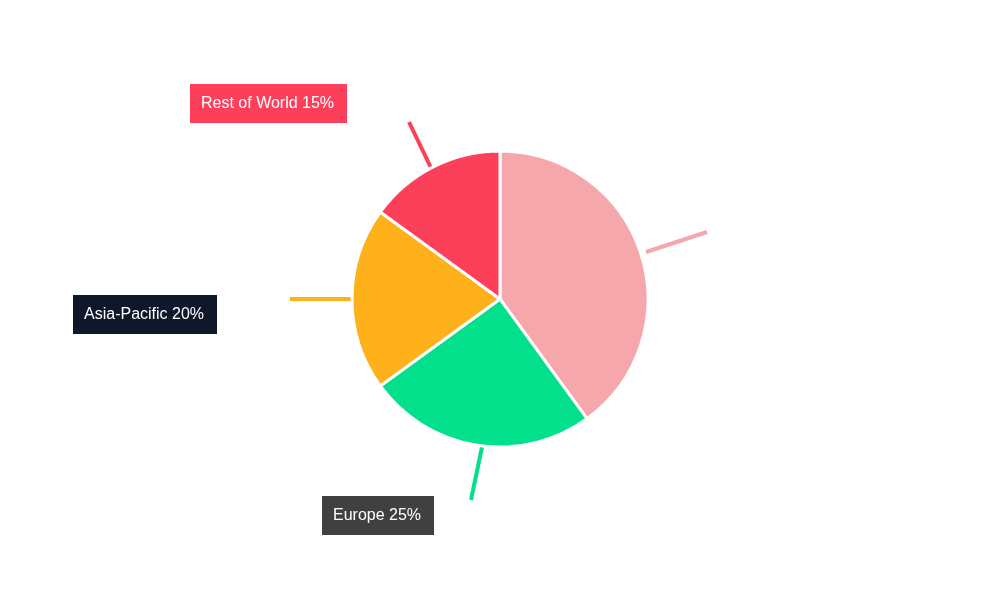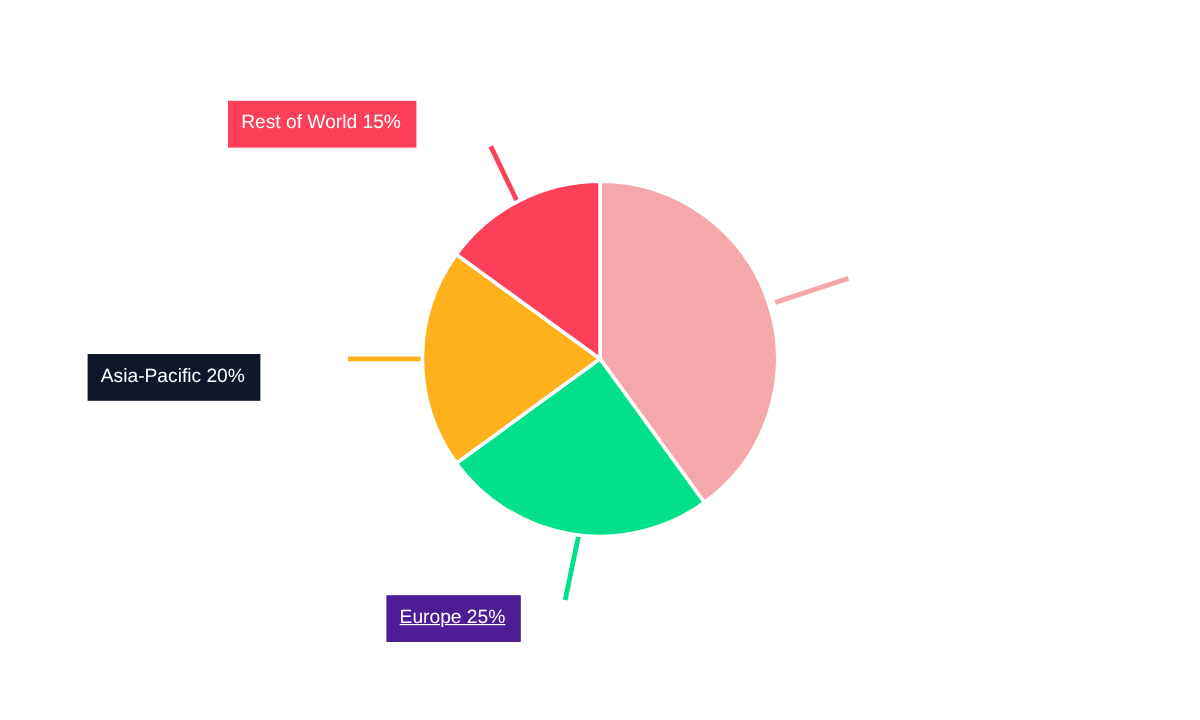--- a/index.html
+++ b/index.html
@@ -37,22 +37,21 @@
     text-align: right;
   }
   #label-north-america {
     left: 701px;
     top: 212px;
     background: #f5a7ac;
   }
   #label-europe {
     left: 322px;
     top: 496px;
-    background: #4c1d95;
-    text-decoration: underline;
+    background: #404040;
   }
   #label-asia-pacific {
     left: 73px;
     top: 279px;
     background: #0f172a;
     margin-top: 16px;
   }
   #label-rest-of-world {
     left: 190px;
     top: 84px;

